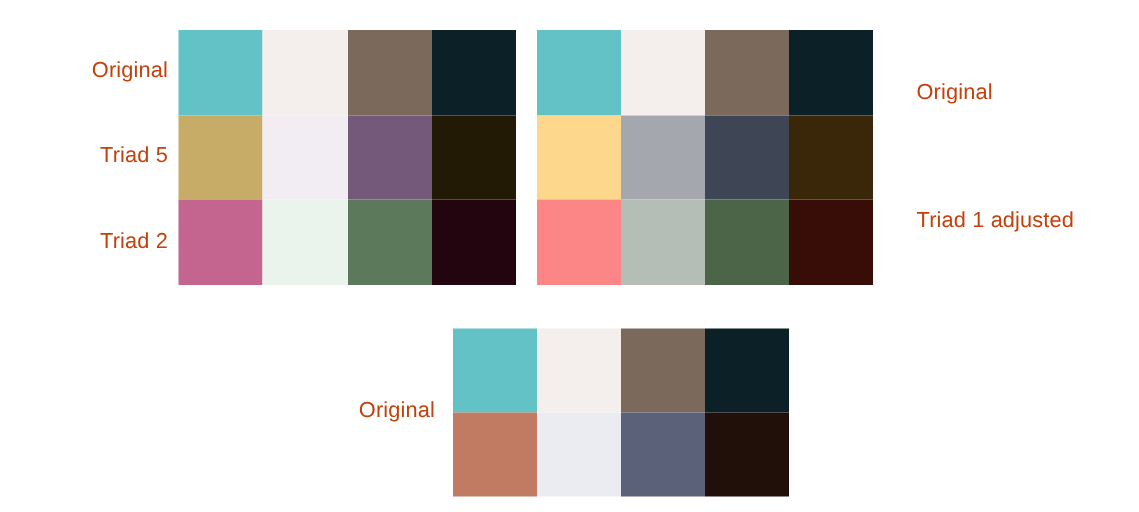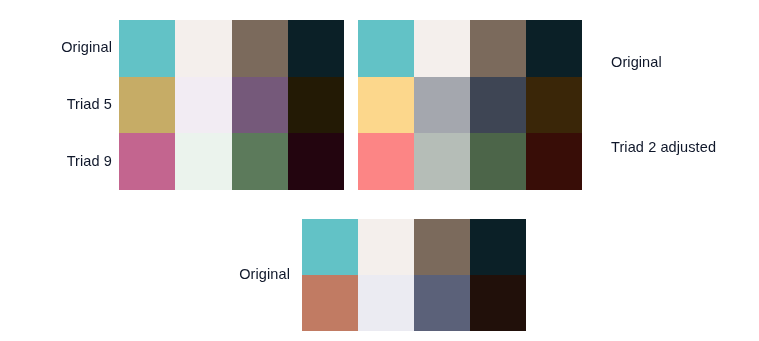--- a/index.html
+++ b/index.html
@@ -41,21 +41,21 @@
   .label-col {
     position: absolute;
     display: flex;
     flex-direction: column;
   }
   .row-label {
     flex: 1 1 0;
     display: flex;
     align-items: center;
     font-size: 14.5px;
-    color: #0f172a;
+    color: #c2410c;
     letter-spacing: 0.1px;
     line-height: 1.1;
     white-space: nowrap;
   }
   .label-col.align-right .row-label { justify-content: flex-end; }
   .label-col.align-left  .row-label { justify-content: flex-start; }
 
   
   #left-labels   { left: 0px;   top: 20px;  width: 112px; height: 170px; }
   #left-grid     { left: 119px; top: 20px;  width: 225px; height: 170px; }
@@ -66,21 +66,21 @@
   #bottom-grid   { left: 302px; top: 219px; width: 224px; height: 112px; }
 </style>
 </head>
 <body style="background: rgb(255, 255, 255);">
 
 <div class="figure">
 
   <div class="label-col align-right" id="left-labels">
     <div class="row-label">Original</div>
     <div class="row-label">Triad 5</div>
-    <div class="row-label">Triad 9</div>
+    <div class="row-label">Triad 2</div>
   </div>
 
   <div class="palette-block" id="left-grid">
 
     <div class="swatch-row">
       <div class="swatch" style="background-color: rgb(98, 194, 198);"></div>
       <div class="swatch" style="background-color: rgb(244, 239, 236);"></div>
       <div class="swatch" style="background-color: rgb(123, 106, 92);"></div>
       <div class="swatch" style="background-color: rgb(11, 32, 39);"></div>
     </div>
@@ -119,21 +119,21 @@
     <div class="swatch-row">
       <div class="swatch" style="background-color: rgb(252, 133, 133);"></div>
       <div class="swatch" style="background-color: rgb(181, 189, 183);"></div>
       <div class="swatch" style="background-color: rgb(76, 101, 73);"></div>
       <div class="swatch" style="background-color: rgb(56, 13, 7);"></div>
     </div>
   </div>
 
   <div class="label-col align-left" id="right-labels">
     <div class="row-label">Original</div>
-    <div class="row-label">Triad 2 adjusted</div>
+    <div class="row-label">Triad 1 adjusted</div>
   </div>
 
   <div class="label-col align-right" id="bottom-labels">
     <div class="row-label">Original</div>
   </div>
 
   <div class="palette-block" id="bottom-grid">
 
     <div class="swatch-row">
       <div class="swatch" style="background-color: rgb(98, 194, 198);"></div>

